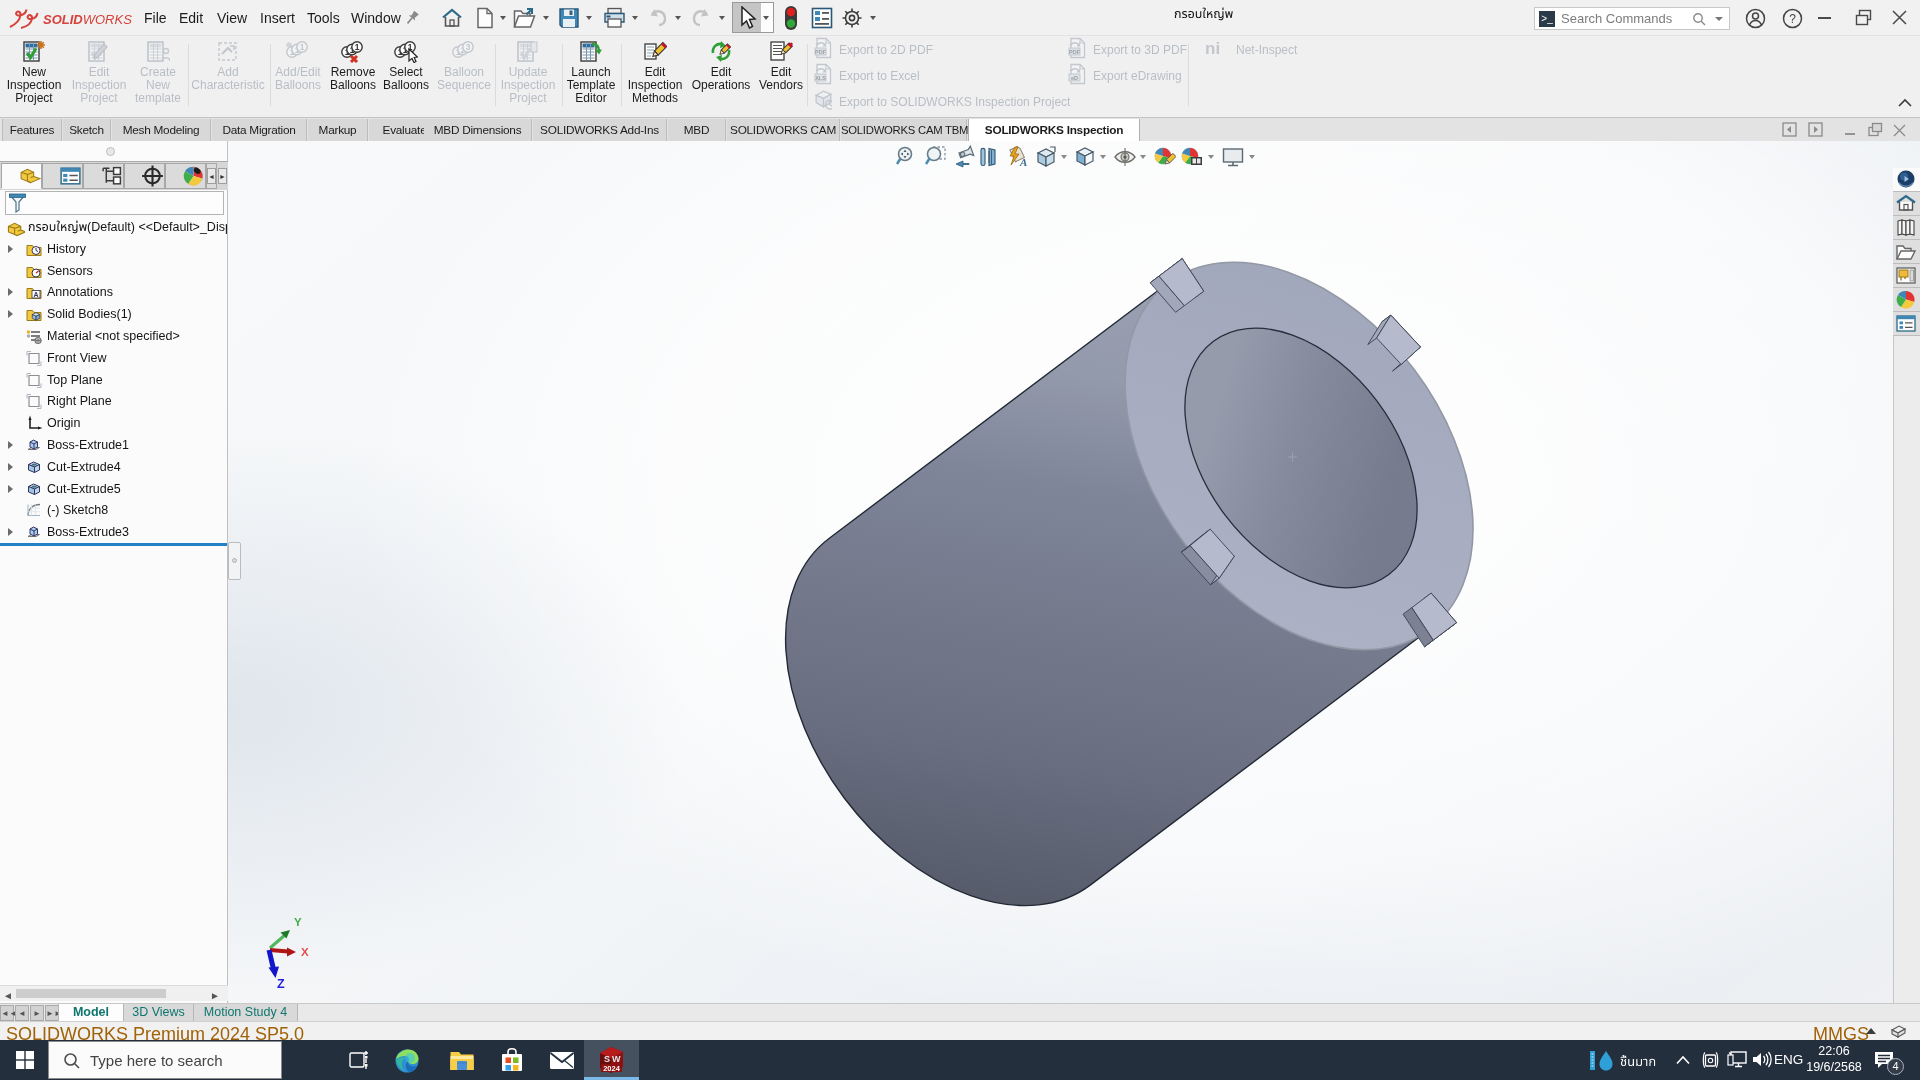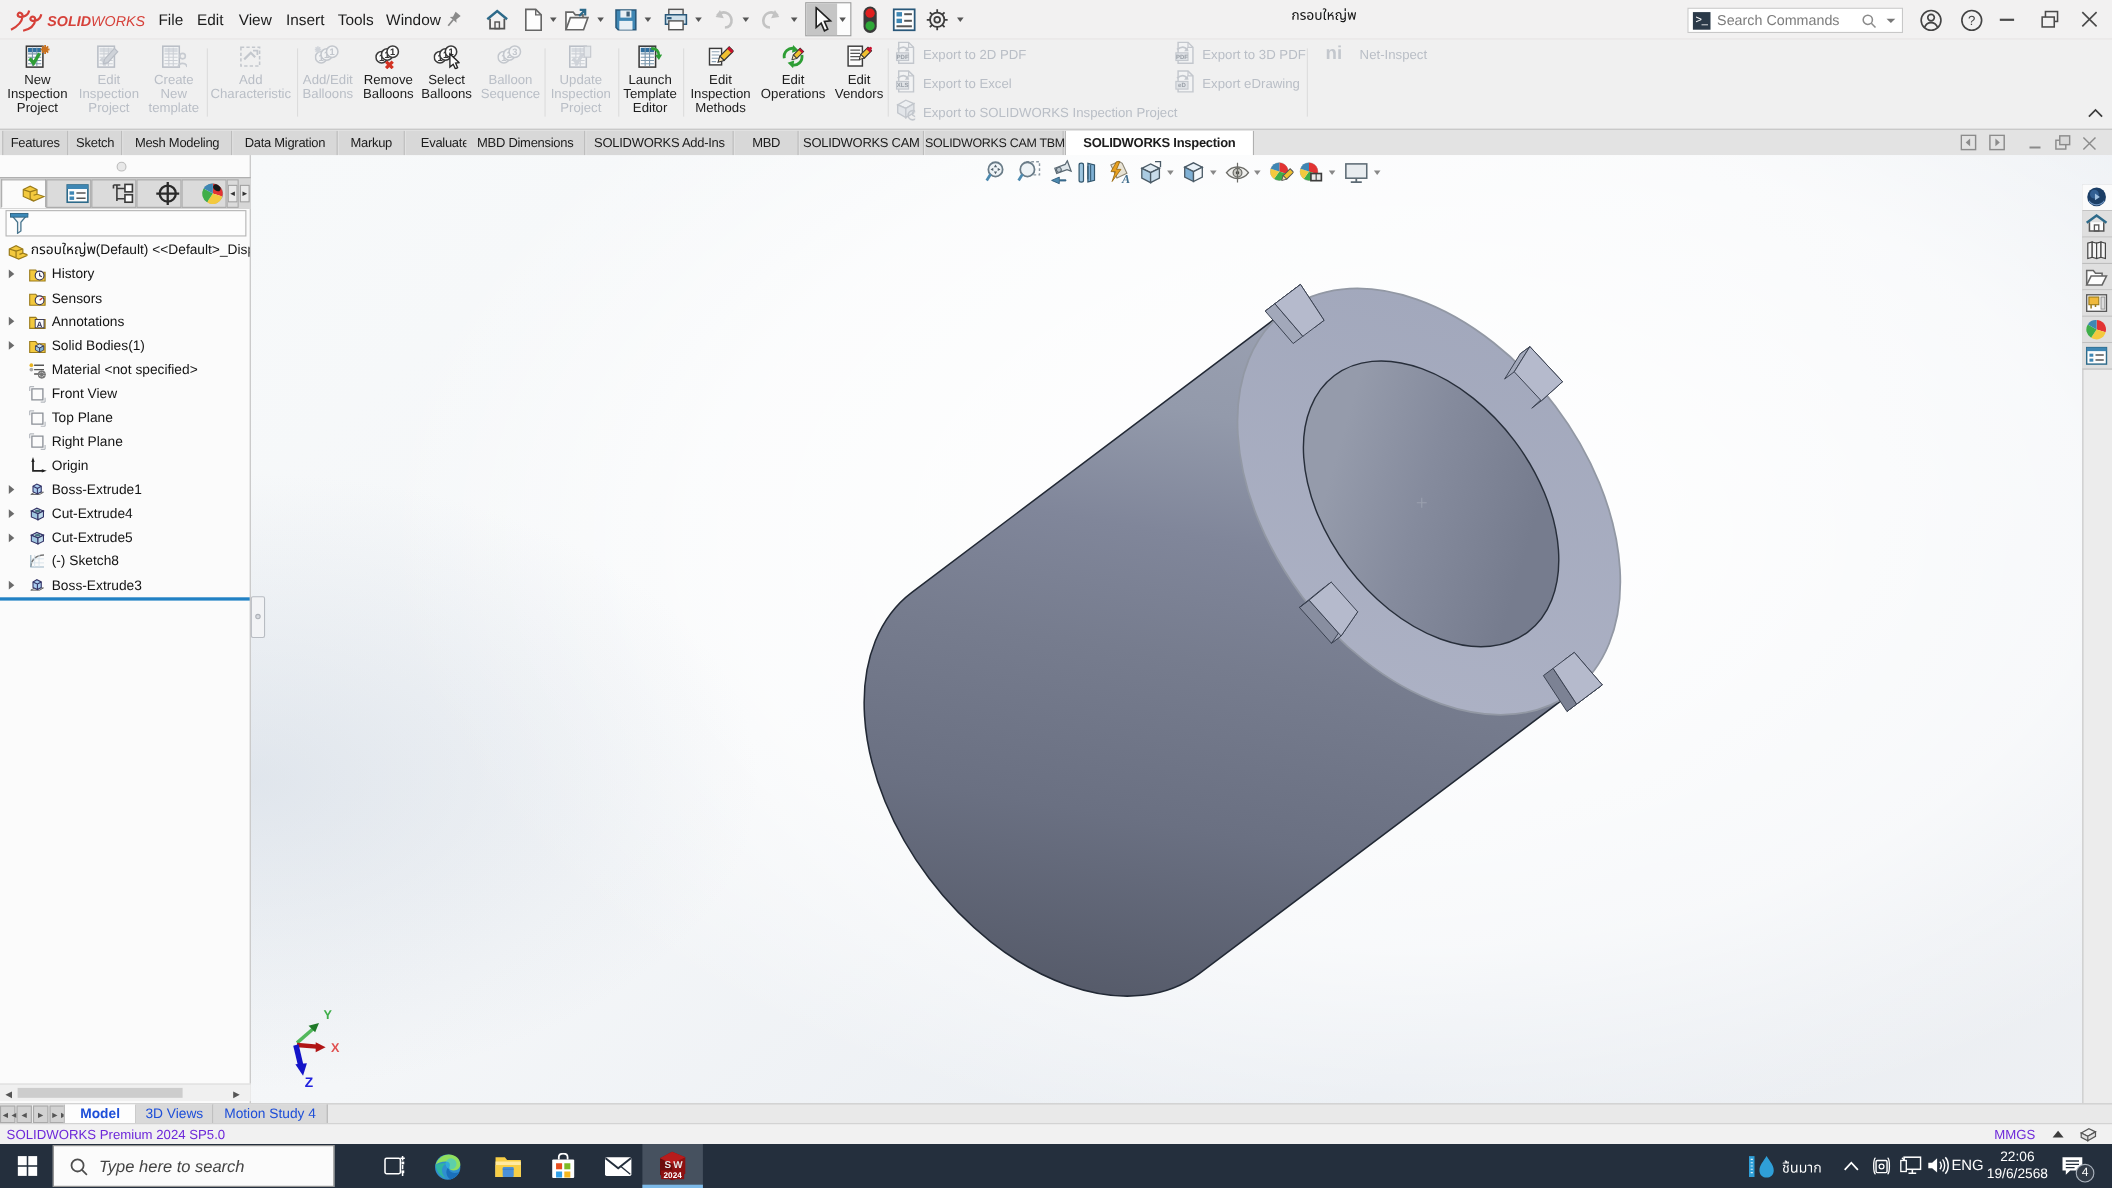--- a/index.html
+++ b/index.html
@@ -53,30 +53,30 @@
 
 
 #taskpane { position:absolute; right:0; top:0; width:27px; height:862px; }
 .tptab { position:absolute; left:0; width:27px; height:24px; border-bottom:1px solid #bdbdbd; background:#dfdfdf; }
 
 
 #headsup { position:absolute; left:667px; top:4px; height:26px; }
 
 
 #modeltabs { position:absolute; left:0; top:1003px; width:1920px; height:18px; background:#e9e9e9; border-top:1px solid #c9c9c9; }
-.mtab { position:absolute; top:0; height:18px; line-height:17px; font-size:12.5px; color:#1d4ed8; text-align:center; background:#d9d9d9; border-right:1px solid #b6b6b6; border-bottom:1px solid #b6b6b6; }
+.mtab { position:absolute; top:0; height:18px; line-height:17px; font-size:12.5px; color:#0f766e; text-align:center; background:#d9d9d9; border-right:1px solid #b6b6b6; border-bottom:1px solid #b6b6b6; }
 .mtab.active { background:#fdfdfd; font-weight:bold; border-bottom:1px solid #fdfdfd; border-left:1px solid #b6b6b6; }
 .mnav { position:absolute; top:1px; width:14px; height:16px; background:#d2d2d2; border:1px solid #a9a9a9; color:#555; font-size:8px; text-align:center; line-height:15px; }
 
 
-#statusbar { position:absolute; left:0; top:1021px; width:1920px; height:19px; background:#f1f1f1; border-top:1px solid #d0d0d0; font-size:12px; color:#6d28d9; }
+#statusbar { position:absolute; left:0; top:1021px; width:1920px; height:19px; background:#f1f1f1; border-top:1px solid #d0d0d0; font-size:18px; color:#a16207; }
 
 
 #taskbar { position:absolute; left:0; top:1040px; width:1920px; height:40px; background:#242f3d; }
-#tsearch { position:absolute; left:48px; top:1px; width:256px; height:38px; background:#fbfbfb; border:1px solid #8a8a8a;font-style:italic; }
+#tsearch { position:absolute; left:48px; top:1px; width:234px; height:38px; background:#fbfbfb; border:1px solid #8a8a8a; }
 .traytxt { color:#ffffff; font-size:12.5px; position:absolute; }
 </style>
 </head>
 <body>
 
 <div id="titlebar">
   <svg class="abs" style="left:8px;top:6px" width="128" height="24" viewBox="0 0 128 24">
     <g fill="none" stroke="#d6413a" stroke-width="2">
       <path d="M2 21 C8 18 12 14 12.5 9 C12.8 5.5 9.5 4.5 8.3 6.8 C7.3 8.8 10 10 13 9.2 C16 8.4 18 6.5 18.5 3.5"></path>
       <path d="M13 22 C19 20.5 23.5 17 24 12.5 C24.4 9 21 8 19.8 10.3 C18.8 12.3 21.5 13.5 24.5 12.7 C27.5 11.9 29 10 29.5 7"></path>

